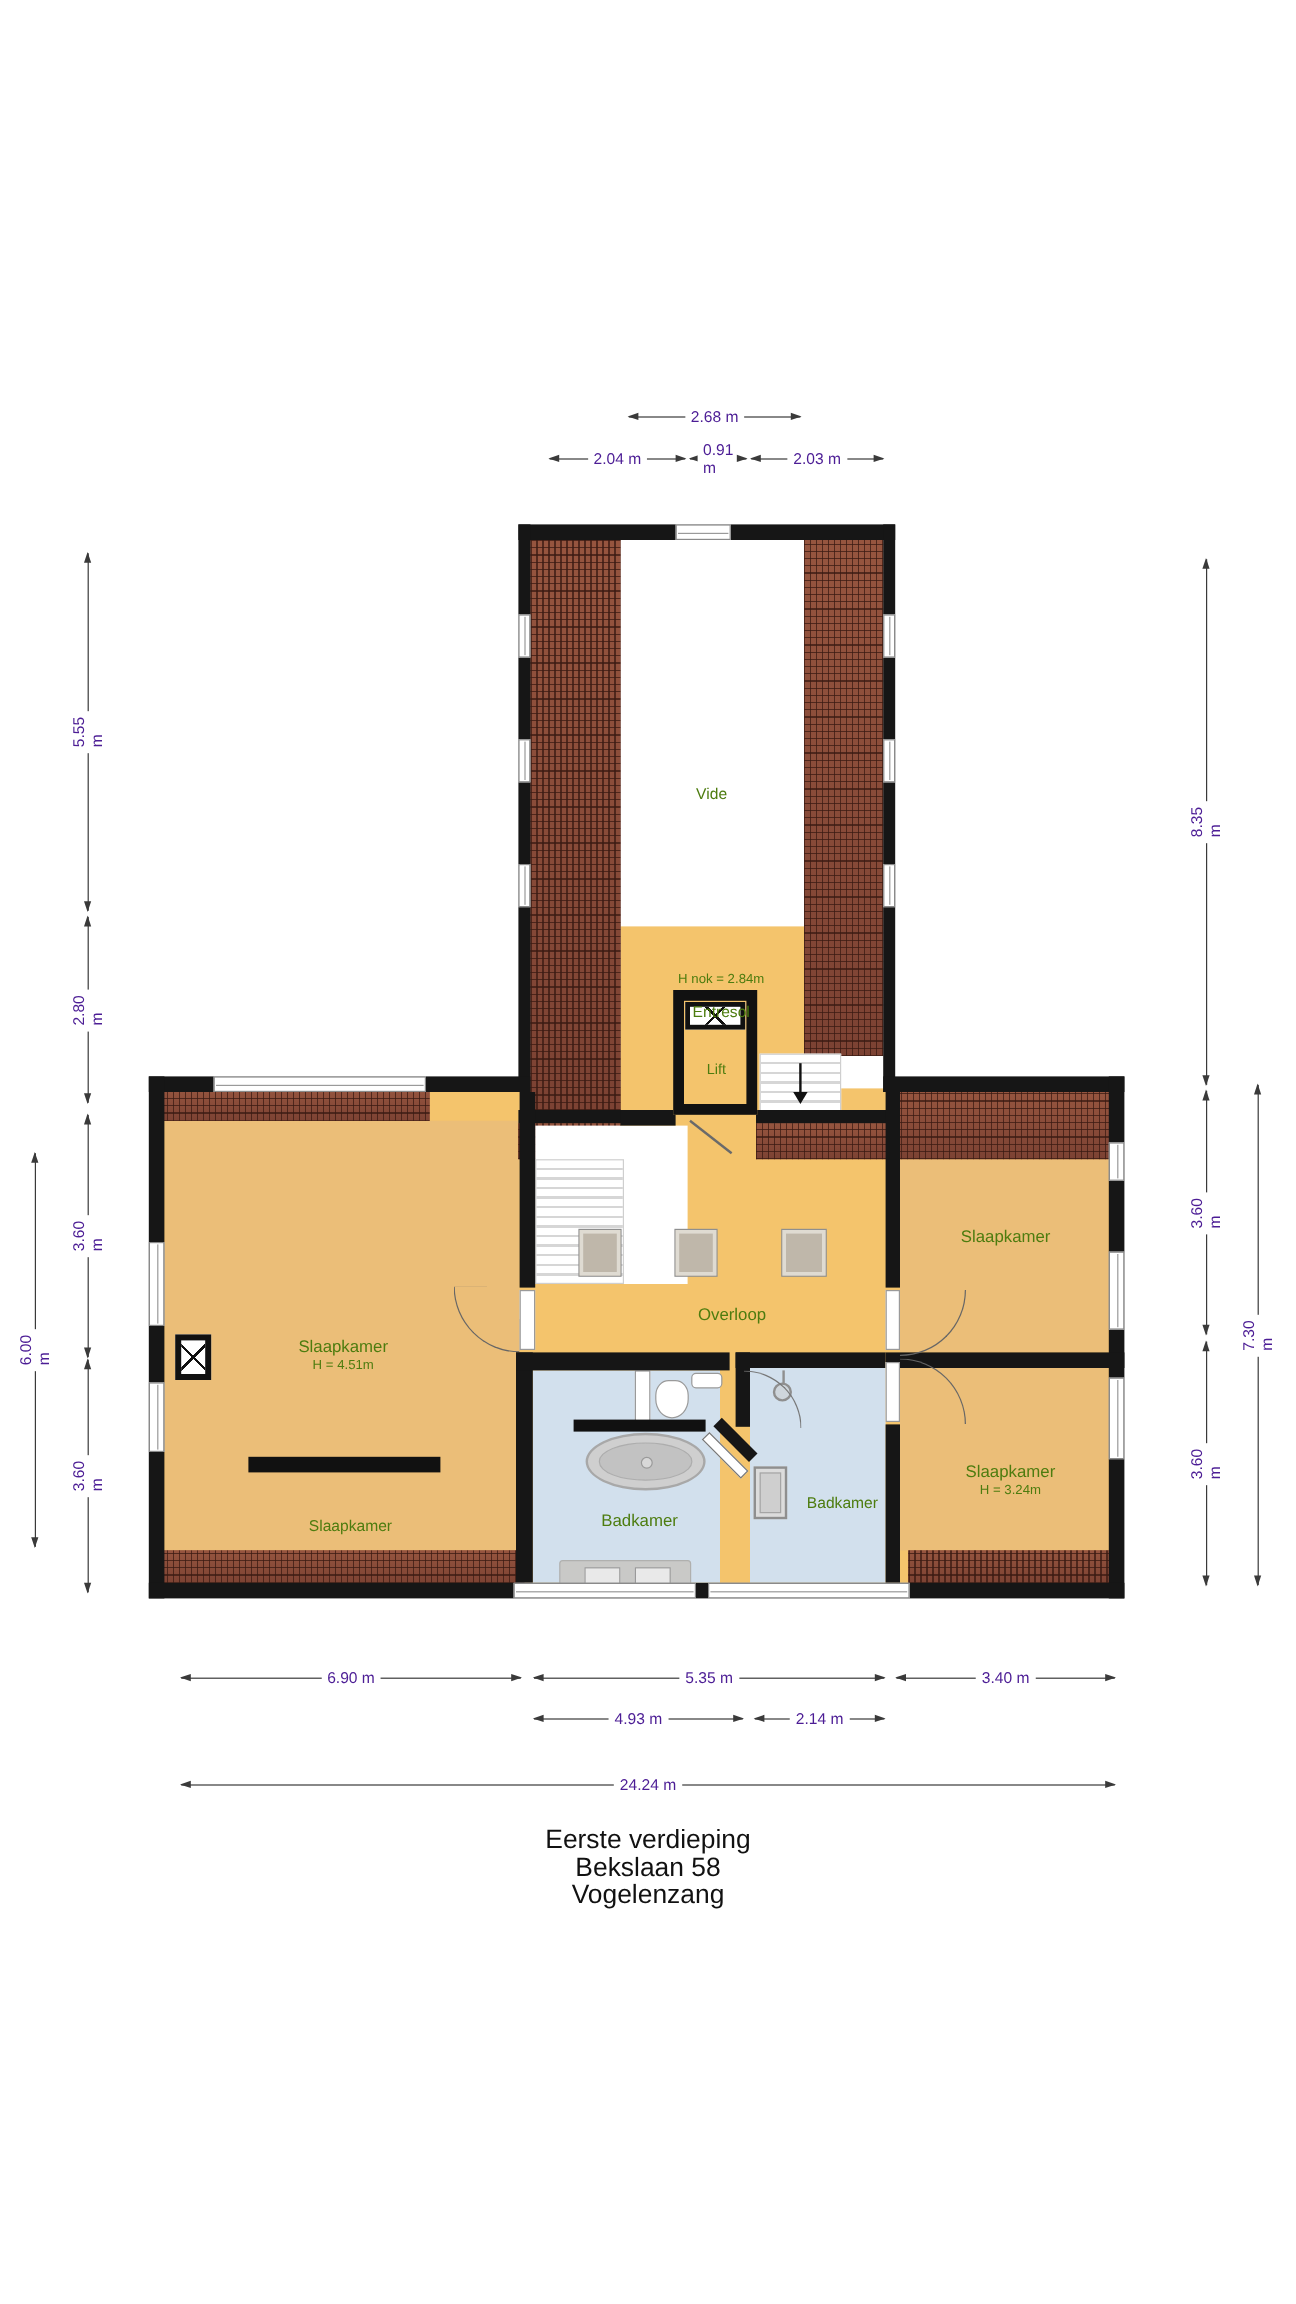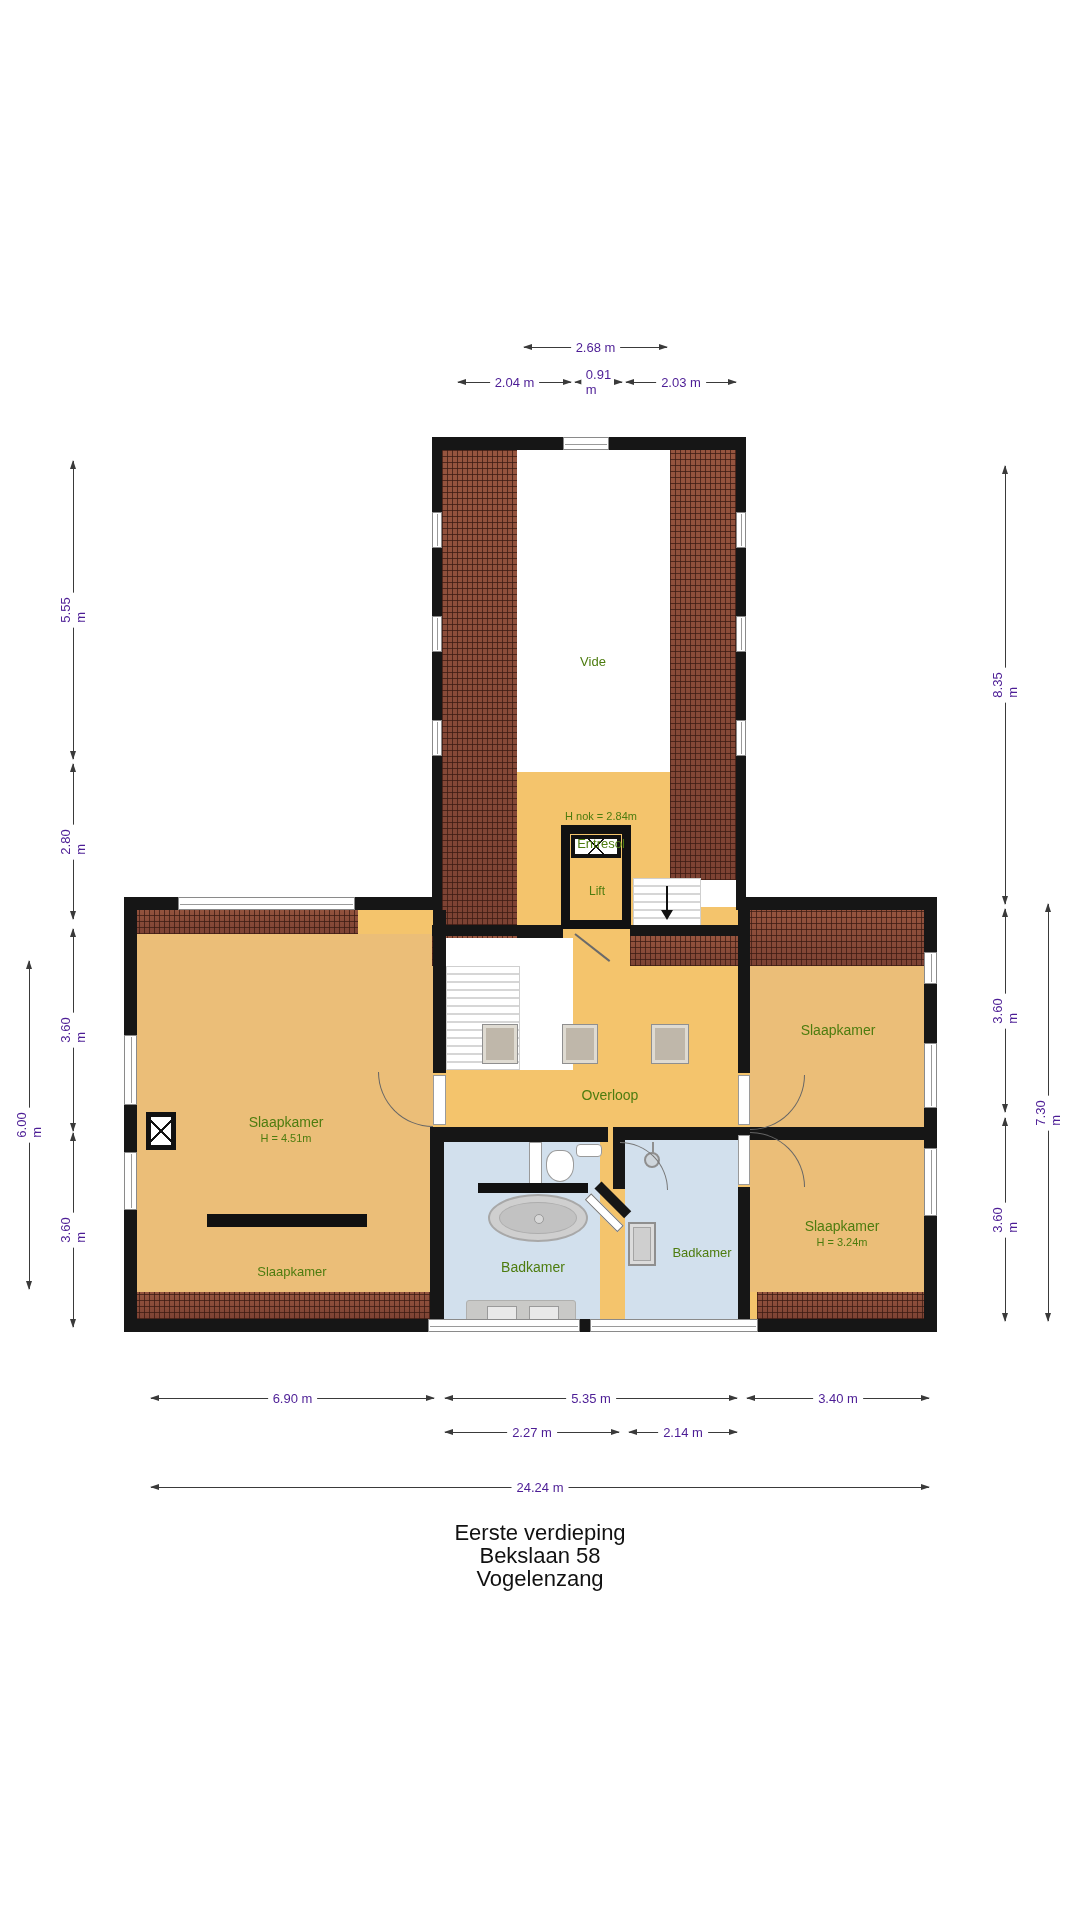--- a/index.html
+++ b/index.html
@@ -272,21 +272,21 @@
   <div class="dimh" style="left:444px;top:1391px;width:294px;">
       <div class="ln"></div>
       <span class="dl">5.35 m</span>
     </div>
   <div class="dimh" style="left:746px;top:1391px;width:184px;">
       <div class="ln"></div>
       <span class="dl">3.40 m</span>
     </div>
   <div class="dimh" style="left:444px;top:1425px;width:176px;">
       <div class="ln"></div>
-      <span class="dl">2.27 m</span>
+      <span class="dl">4.93 m</span>
     </div>
   <div class="dimh" style="left:628px;top:1425px;width:110px;text-align:right;">
       <div class="ln"></div>
       <span class="dl">2.14 m</span>
     </div>
   <div class="dimh" style="left:150px;top:1480px;width:780px;">
       <div class="ln"></div>
       <span class="dl">24.24 m</span>
     </div>
 

